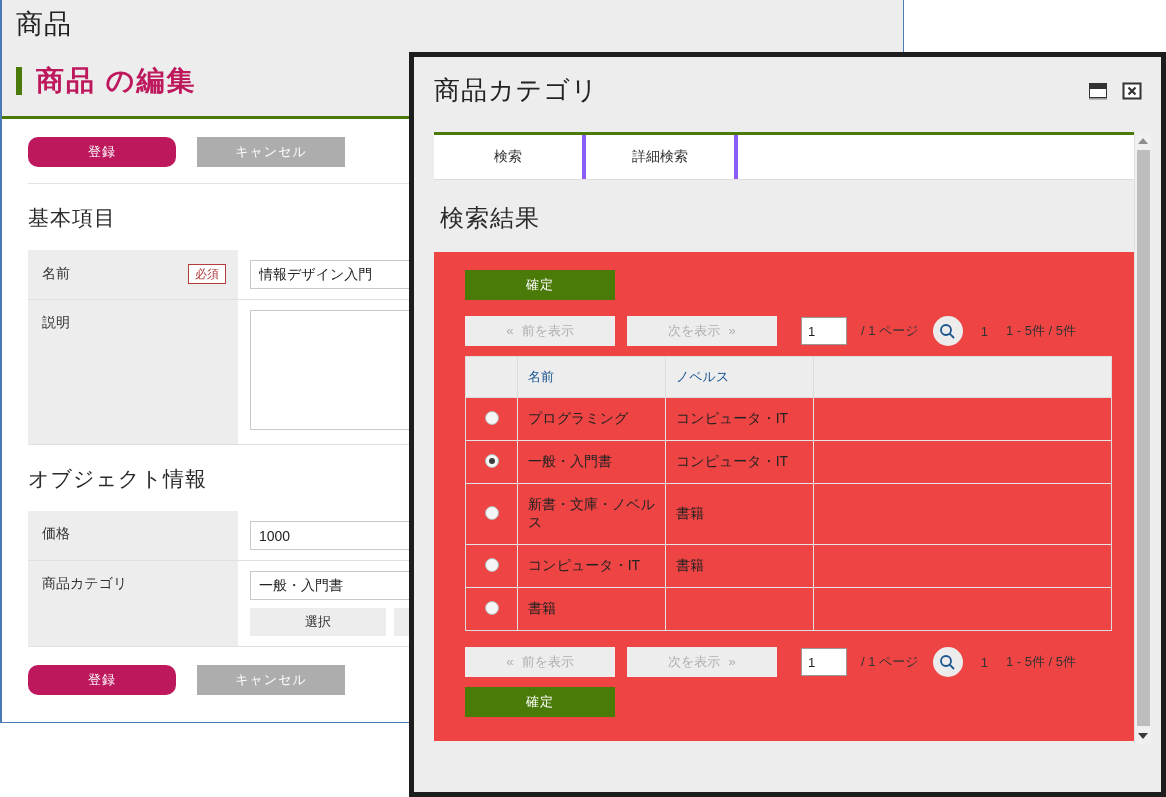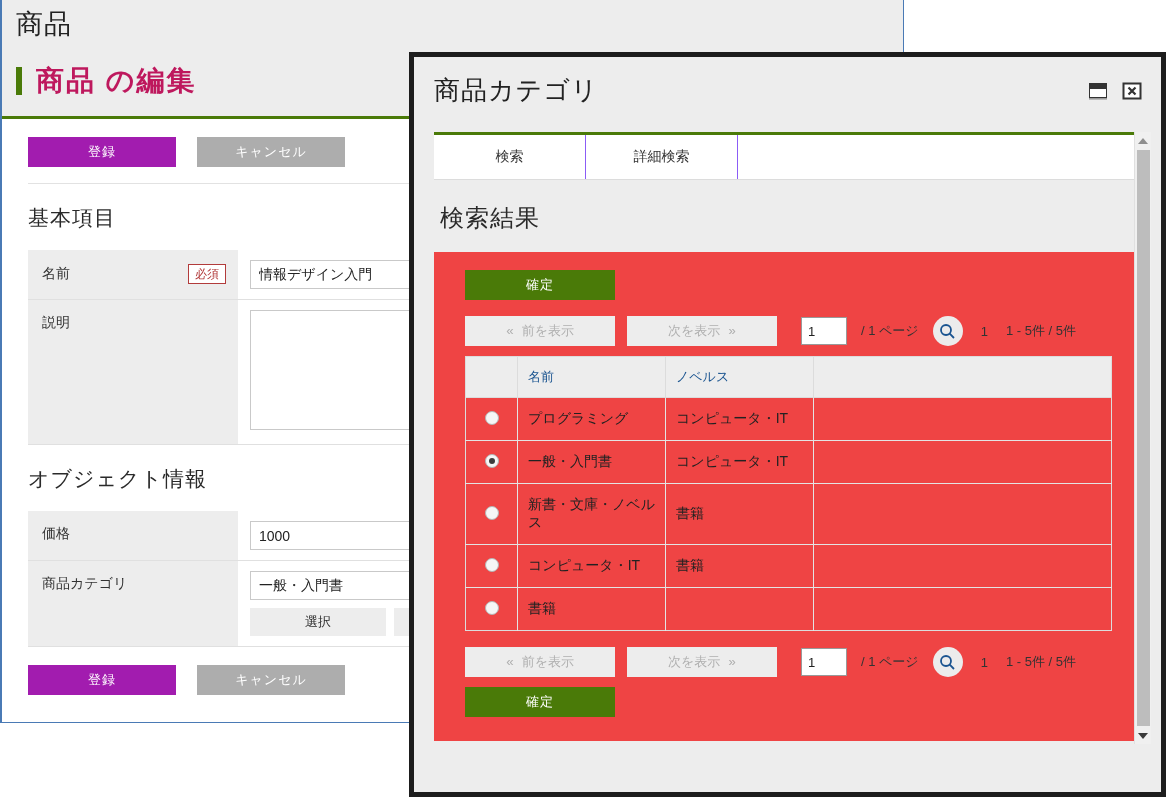--- a/index.html
+++ b/index.html
@@ -41,21 +41,21 @@
 
   .bg-body { background: #fff; padding: 0 26px; }
 
   .btn-row { display: flex; gap: 21px; padding: 18px 0 16px 0; }
   .btn {
     border: none; cursor: pointer;
     font-size: 13px; font-family: inherit;
     height: 30px; width: 148px;
     color: #fff; letter-spacing: 1px;
   }
-  .btn-primary { background: #a21caf; }
+  .btn-primary { background: #be185d; border-radius: 10px; }
   .btn-cancel  { background: #adadad; }
 
   .hr-light { height: 1px; background: #e2e2e2; }
 
   .section-title {
     font-size: 21px; color: #2a2a2a; font-weight: 400;
     padding: 20px 0 18px 0; letter-spacing: 1px;
   }
 
   .ftable { width: 100%; border-collapse: collapse; }
@@ -113,21 +113,21 @@
   }
   .modal-scrollarea { flex: 1 1 auto; overflow: hidden; background: #ededed; }
 
   .tabs {
     display: flex; background: #fff;
     border-top: 3px solid #4a7a08;
     border-bottom: 1px solid #dcdcdc;
   }
   .tab {
     padding: 13px 0; font-size: 14px; color: #333; text-align: center;
-    width: 152px; cursor: pointer; border-right: 1px solid #8b5cf6;
+    width: 152px; cursor: pointer; border-right: 4px solid #8b5cf6;
     background: #fff;
   }
   .tab-filler { flex: 1 1 auto; background: #fff; border-right: none; }
 
   .results-title {
     font-size: 24px; color: #2a2a2a; padding: 22px 0 18px 6px;
     background: #ededed; letter-spacing: 1px;
   }
 
   .panel { background: #ef4444; padding: 18px 22px 24px 31px; }

